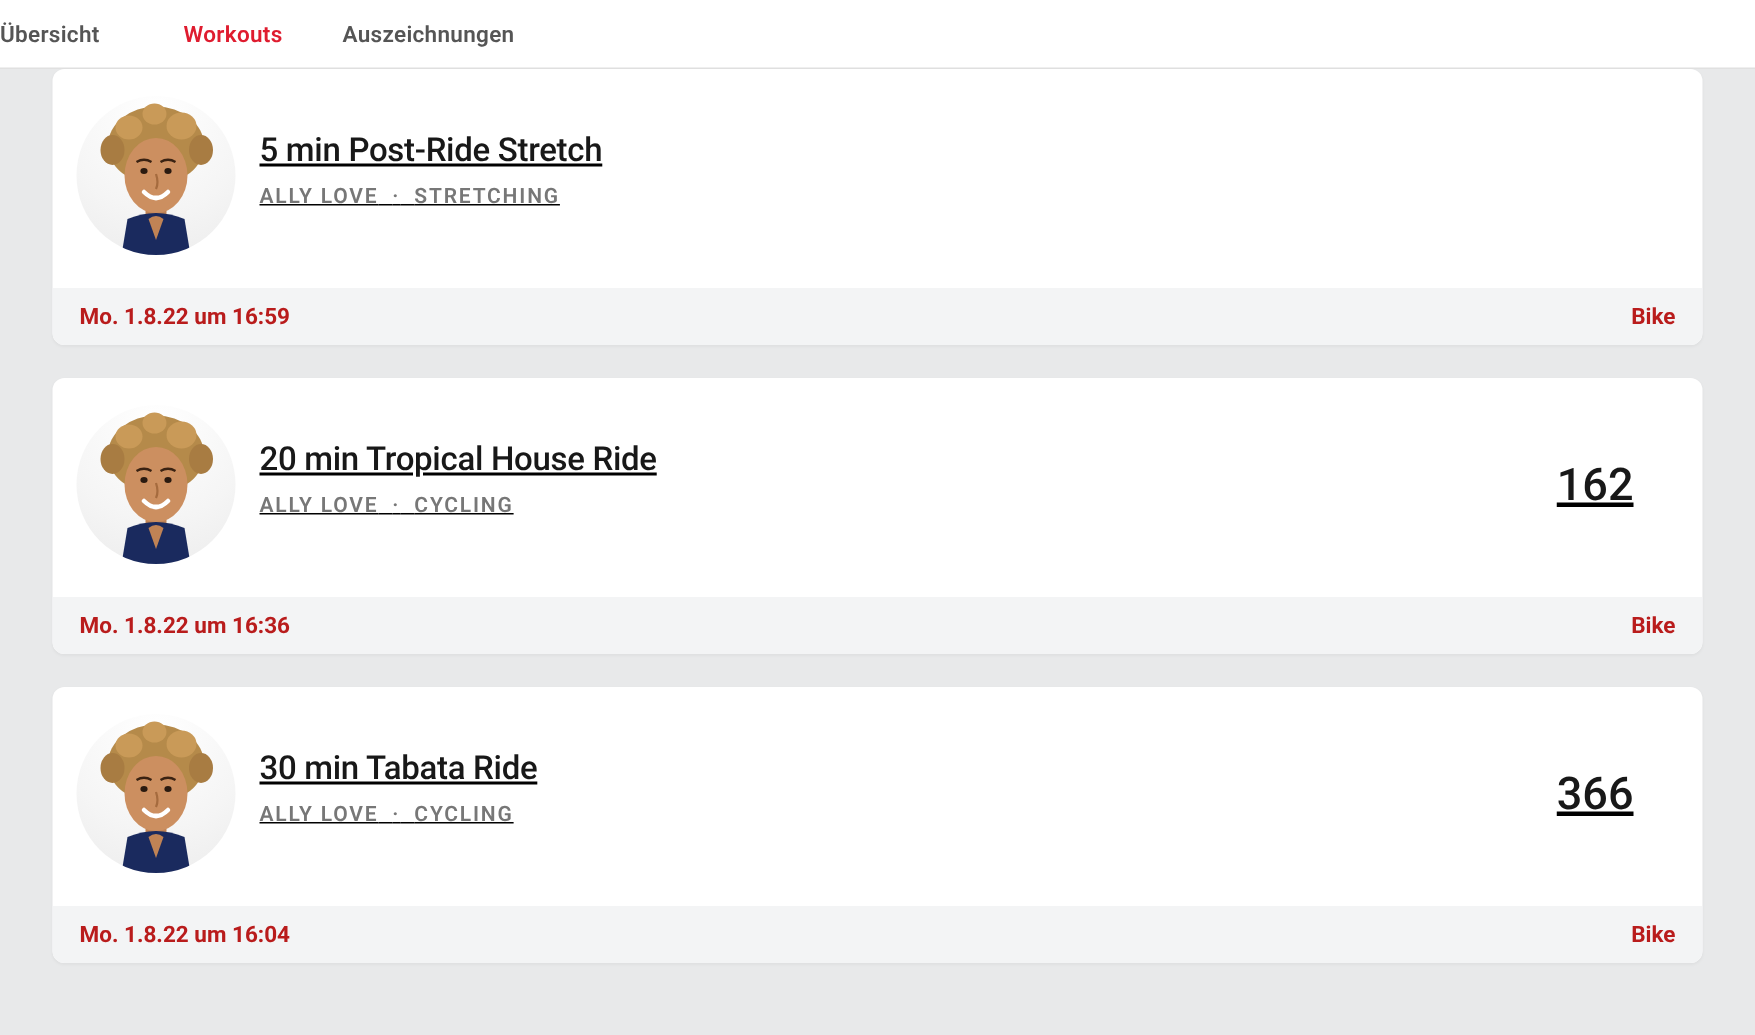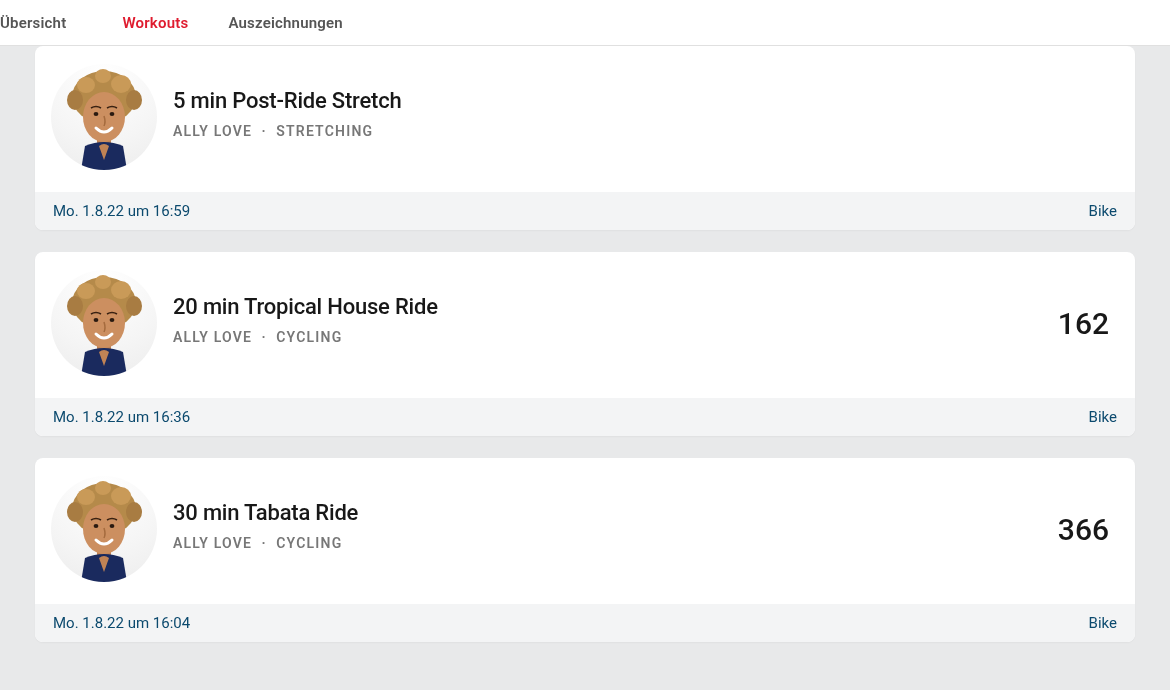--- a/index.html
+++ b/index.html
@@ -45,21 +45,22 @@
       background: #fff;
       border-radius: 8px;
       margin-bottom: 22px;
       overflow: hidden;
       box-shadow: 0 1px 2px rgba(0,0,0,0.04);
       cursor: pointer;
     }
     .card-body {
       display: flex;
       align-items: center;
-      padding: 18px 20px 22px 16px;
+      padding: 18px 40px 22px 16px;
+      text-decoration: underline;
     }
     .avatar {
       width: 106px;
       height: 106px;
       border-radius: 50%;
       flex-shrink: 0;
       margin-right: 16px;
       overflow: hidden;
       position: relative;
       background: radial-gradient(circle at 50% 10%, #fff 0%, #f5f5f5 60%, #ececec 100%);
@@ -91,22 +92,22 @@
       color: #181818;
       margin-left: auto;
       padding-right: 6px;
     }
     .card-footer {
       background: #f3f4f5;
       display: flex;
       justify-content: space-between;
       padding: 10px 18px 10px 18px;
       font-size: 15px;
-      font-weight: 400;
-      color: #0c4a6e;
+      font-weight: 700;
+      color: #b91c1c;
     }
   </style>
 </head>
 <body>
 
 <div class="topnav">
   <div class="topnav-item">Übersicht</div>
   <div class="topnav-item active">Workouts</div>
   <div class="topnav-item">Auszeichnungen</div>
 </div>

